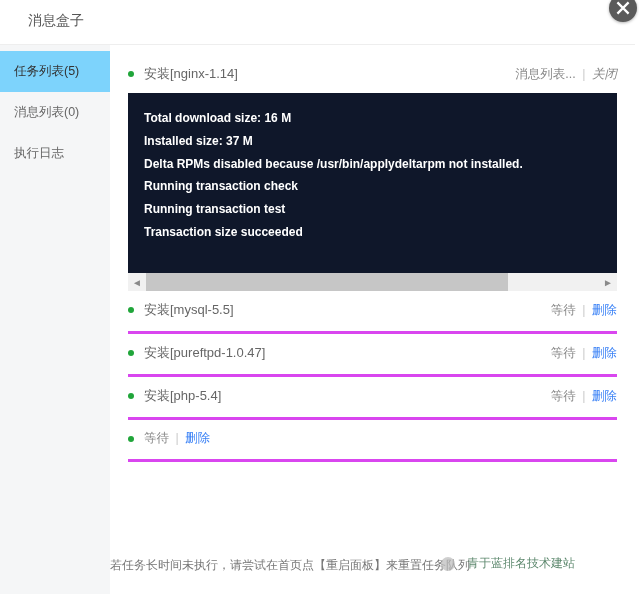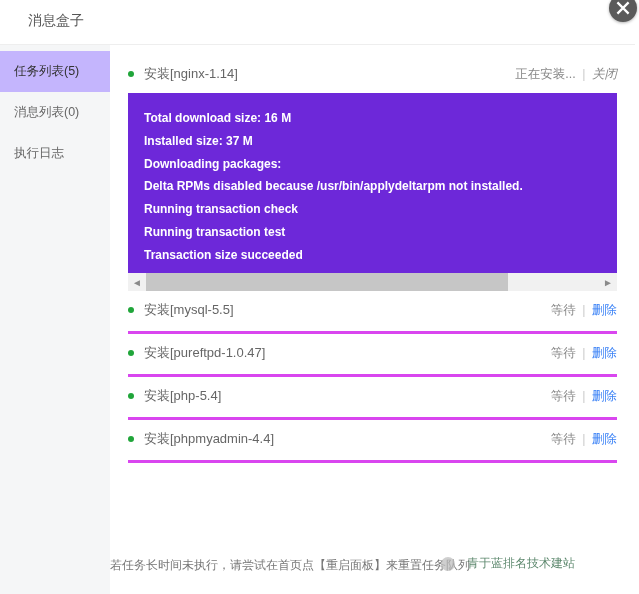--- a/index.html
+++ b/index.html
@@ -48,21 +48,21 @@
     width: 110px;
     background: #f5f6f7;
     padding-top: 6px;
   }
   .sidebar-item {
     padding: 12px 14px;
     font-size: 12.5px;
     color: #666;
     cursor: pointer;
   }
-  .sidebar-item.active { background:#c4b5fd; color:#333; }
+  .sidebar-item.active { background:#7dd3fc; color:#333; }
   .main {
     flex: 1;
     padding: 10px 18px 0 18px;
     position: relative;
     overflow: hidden;
   }
   .task {
     padding: 10px 0 12px 0;
     border-bottom: 3px solid #d946ef;
   }
@@ -87,21 +87,21 @@
     white-space: nowrap;
   }
   .task-actions .sep { color:#ccc; margin:0 3px; }
   .task-actions .link { color:#3b82f6; cursor:pointer; }
   .task-actions .status-wait { color:#888; }
   .task-actions .close-link { color:#888; cursor:pointer;font-style:italic; }
   .console-wrap {
     margin-top: 10px;
   }
   .console {
-    background:#6d28d9;
+    background:#0f172a;
     color:#fff;
     font-size:12px;
     font-weight:bold;
     padding:14px 16px;
     line-height:1.9;
     font-family: Arial, sans-serif;
     height:180px;
     overflow:hidden;
   }
   .hscroll {
@@ -168,31 +168,30 @@
       <div class="sidebar-item"><span>执行日志</span></div>
     </div>
 
     <div class="main">
 
       <div class="task" style="border-bottom:none;padding-bottom:0;">
         <div class="task-row">
           <span class="dot"></span>
           <span class="task-label">安装[nginx-1.14]</span>
           <span class="task-actions">
-            <span>正在安装...</span>
+            <span>消息列表...</span>
             <span class="sep">|</span>
             <span class="close-link">关闭</span>
           </span>
         </div>
 
         <div class="console-wrap">
           <div class="console" id="console">
               <div>Total download size: 16 M</div>
               <div>Installed size: 37 M</div>
-              <div>Downloading packages:</div>
               <div>Delta RPMs disabled because /usr/bin/applydeltarpm not installed.</div>
               <div>Running transaction check</div>
               <div>Running transaction test</div>
               <div>Transaction size succeeded</div>
             </div>
           <div class="hscroll">
             <div class="arrow">◄</div>
             <div class="track">
               <div class="thumb"></div>
             </div>
@@ -233,21 +232,20 @@
             <span class="status-wait">等待</span>
             <span class="sep">|</span>
             <span class="link">删除</span>
           </span>
         </div>
       </div>
 
       <div class="task">
         <div class="task-row">
           <span class="dot"></span>
-          <span class="task-label">安装[phpmyadmin-4.4]</span>
           <span class="task-actions">
             <span class="status-wait">等待</span>
             <span class="sep">|</span>
             <span class="link">删除</span>
           </span>
         </div>
       </div>
 
       <div class="footer-note">若任务长时间未执行，请尝试在首页点【重启面板】来重置任务队列</div>
 

